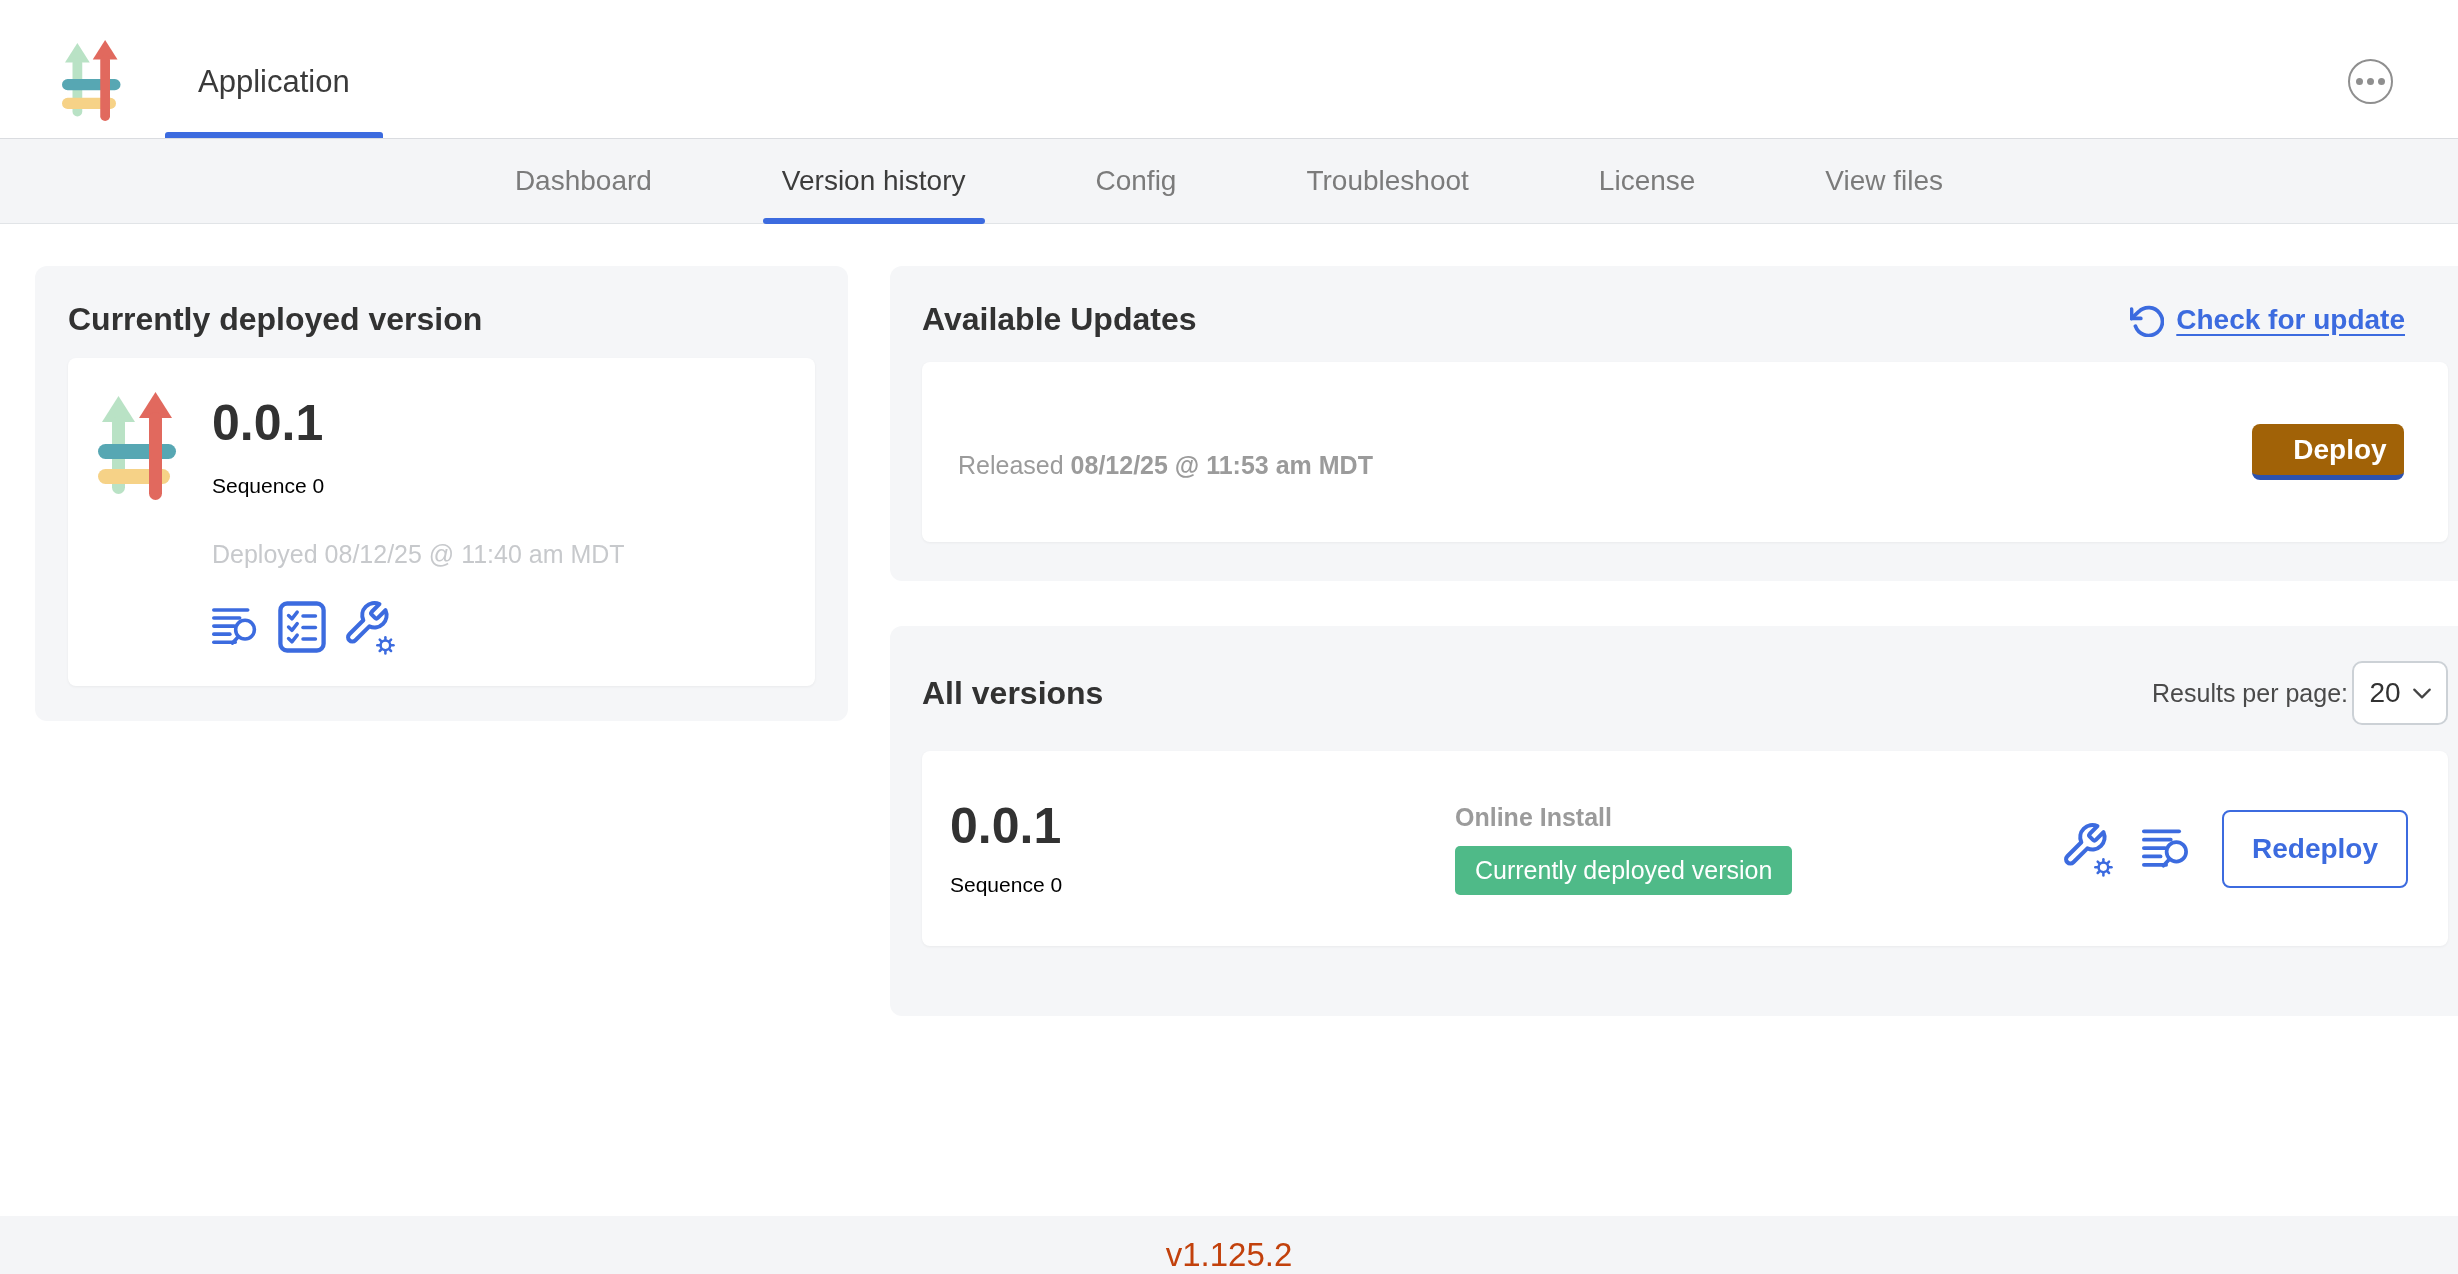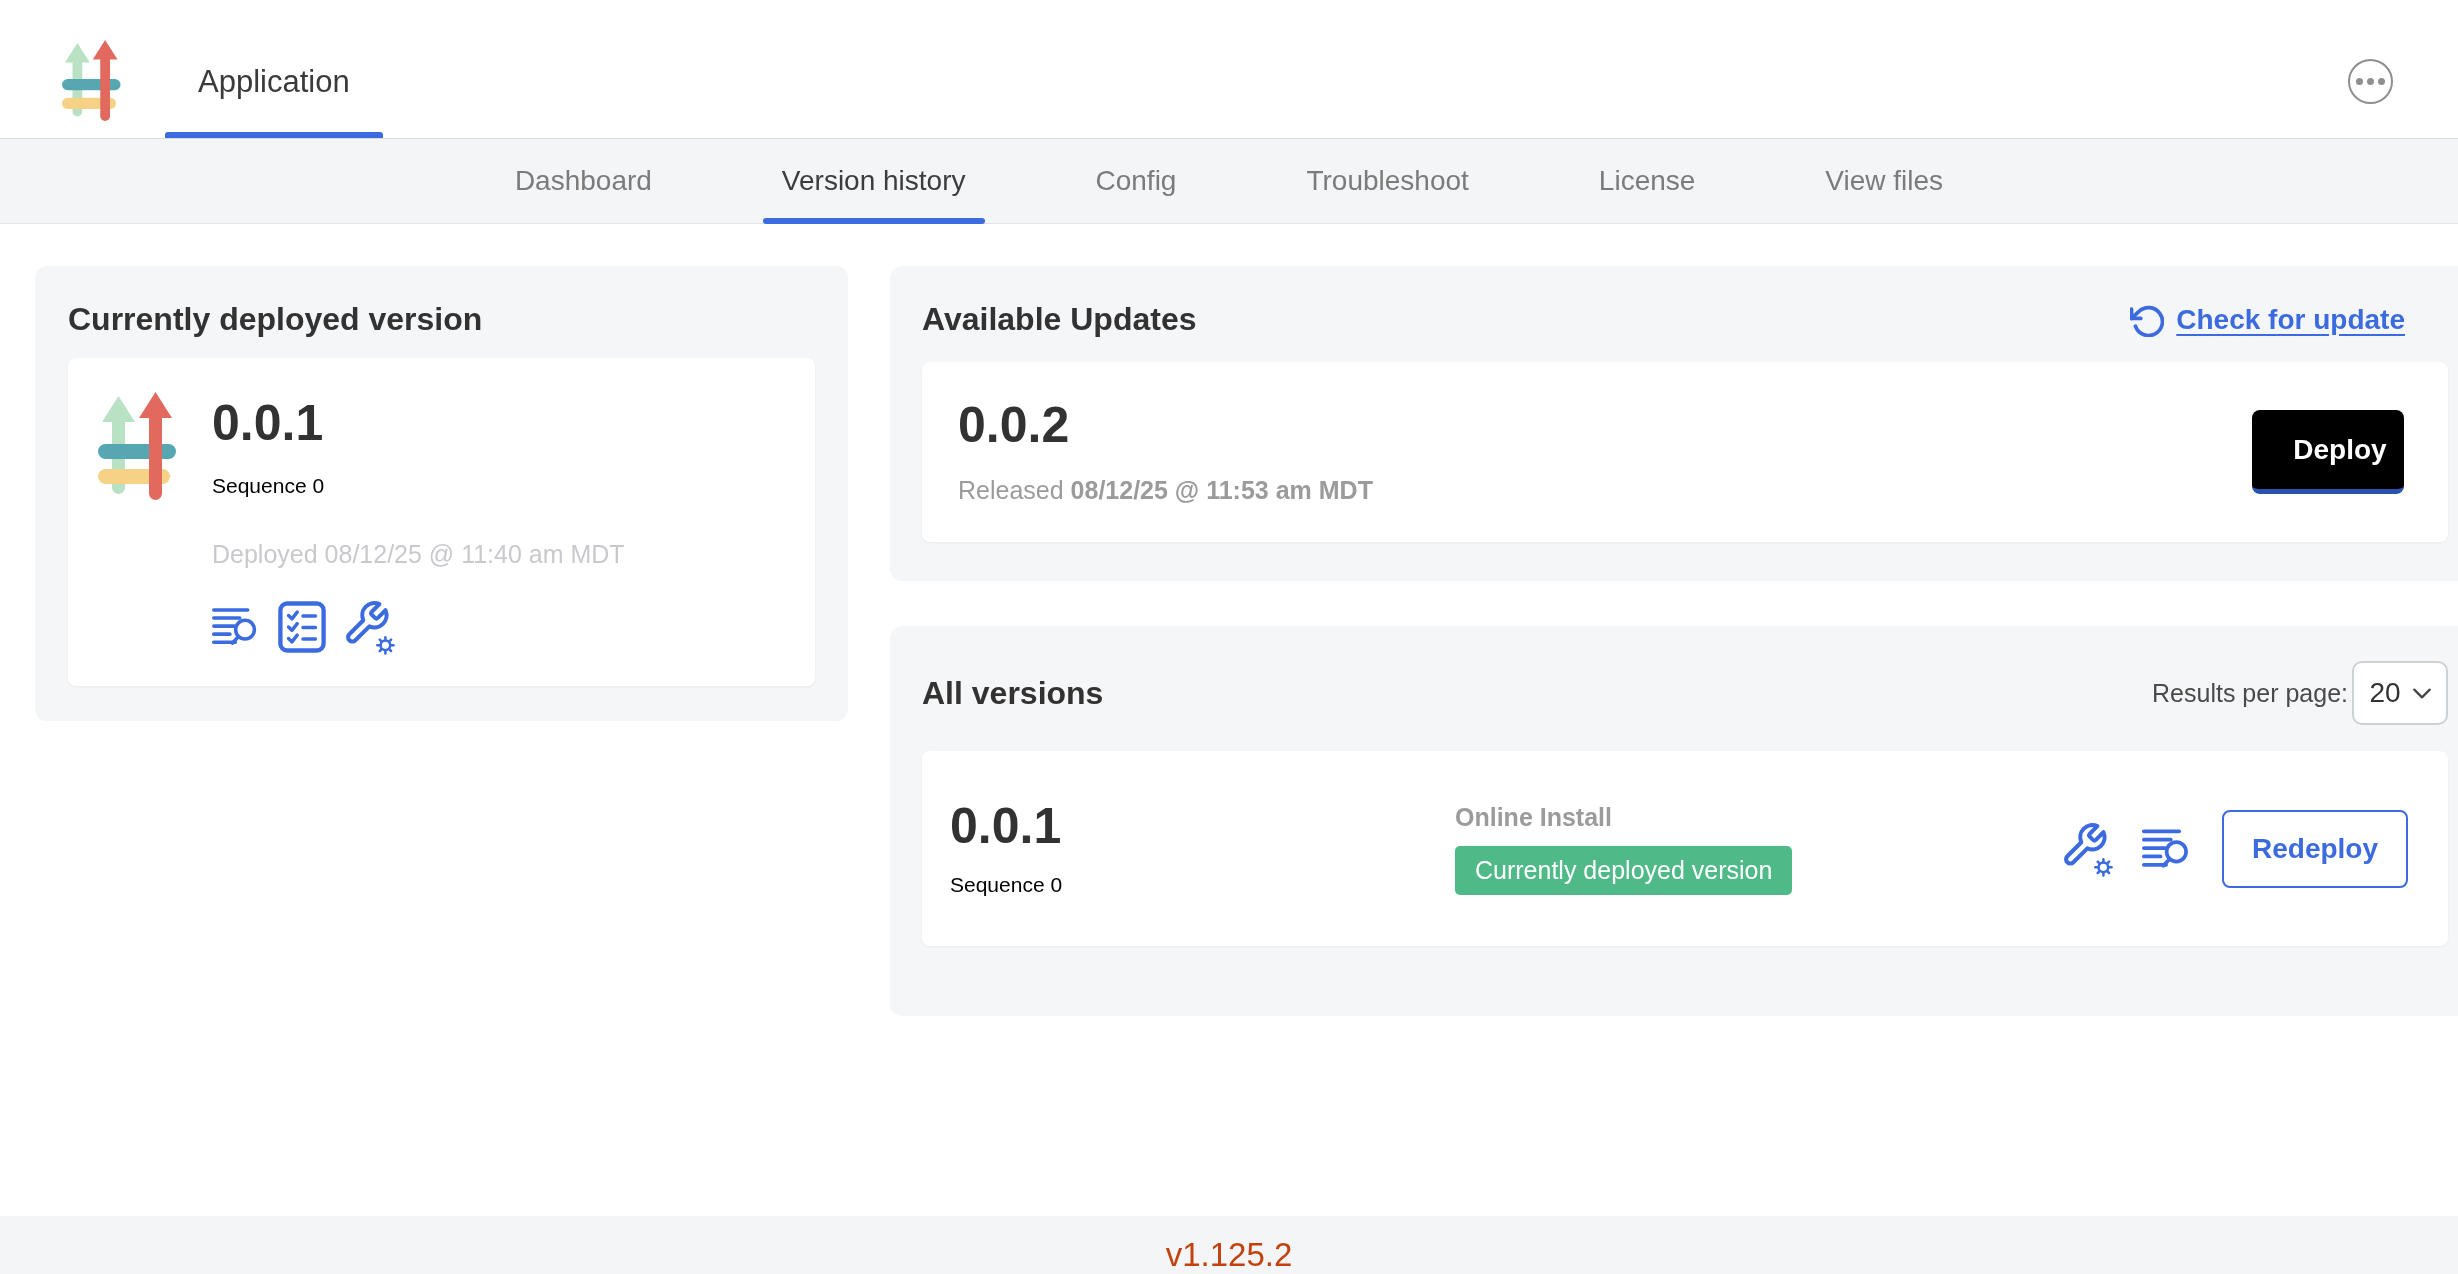--- a/index.html
+++ b/index.html
@@ -105,24 +105,24 @@
   }
   .check-link .link-text { text-decoration: underline; text-underline-offset: 5px; }
   .update-card {
     margin-top: 24px; height: 180px;
     display: flex; align-items: center; justify-content: space-between;
     padding: 0 44px 0 36px;
   }
   .released { font-size: 25px; color: #9b9b9b; margin-top: 26px; }
   .released b { font-weight: bold; }
   .btn-primary {
-    background: #000000; color: #fff;
+    background: #a16207; color: #fff;
     font-family: inherit; font-size: 28px; font-weight: bold;
     border: none; border-bottom: 5px solid #2c52b0;
-    border-radius: 8px; width: 152px; height: 84px; cursor: pointer; padding-left: 24px;
+    border-radius: 8px; width: 152px; height: 56px; cursor: pointer; padding-left: 24px;
   }
 
   .panel-versions { height: 390px; padding: 35px 10px 0 32px; border-top-right-radius: 0; border-bottom-right-radius: 0; }
   .rpp { display: flex; align-items: center; gap: 4px; }
   .rpp-label { font-size: 25px; color: #4a4a4a; }
   .select {
     width: 96px; height: 64px; background: #fff;
     border: 2px solid #ccd1d6; border-radius: 10px;
     display: flex; align-items: center; justify-content: center; gap: 12px;
     font-size: 28px; color: #323232; cursor: pointer;
@@ -279,21 +279,20 @@
         <div class="panel-title">Available Updates</div>
         <div class="check-link">
           <svg width="34" height="34" viewBox="0 0 22 22">
               <use href="#refresh-icon"></use>
             </svg>
           <span class="link-text">Check for update</span>
         </div>
       </div>
       <div class="card update-card">
         <div>
-          <div class="ver-big" style="margin-top:0">0.0.2</div>
           <div class="released">
             <span>Released </span><b>08/12/25 @ 11:53 am MDT</b>
           </div>
         </div>
         <button class="btn-primary">Deploy</button>
       </div>
     </div>
 
     <div class="panel panel-versions">
       <div class="panel-head">

